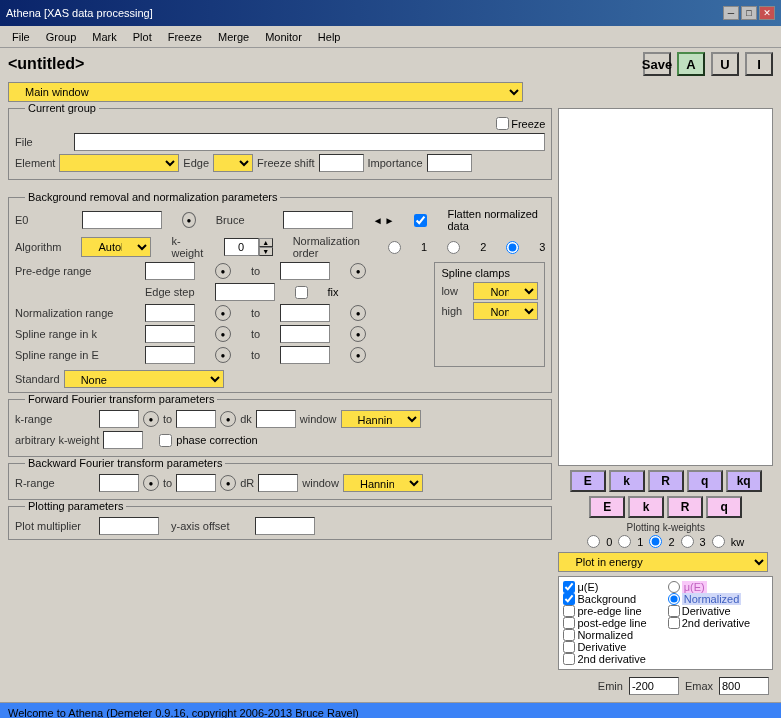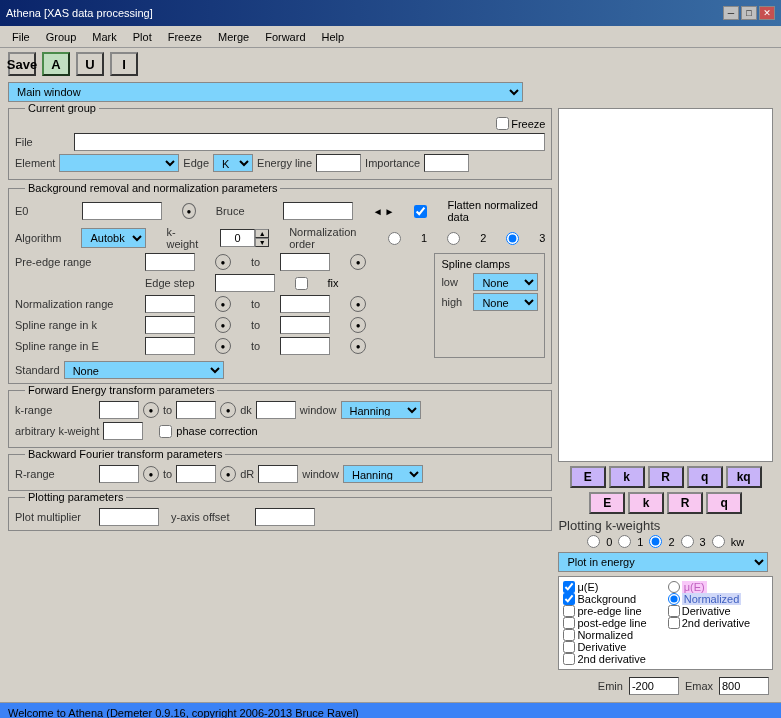--- a/index.html
+++ b/index.html
@@ -72,23 +72,23 @@
       display: flex; align-items: center; justify-content: center;
     }
     .header-btn.active { background: #c0dfc0; border-color: #4a8a4a; }
 
     
     #main-dropdown {
       margin: 2px 8px;
       display: flex;
     }
     select {
-      background: #7dd3fc;
+      background: #fde047;
       border: 1px solid #888;
-      padding: 2px 4px;
+      padding: 2px 12px;
       font-size: 11px;
     }
     #main-select { width: 515px; }
 
     
     #main-layout {
       display: flex;
       padding: 4px 8px;
       gap: 6px;
       height: calc(718px - 20px - 22px - 32px - 26px - 20px);
@@ -137,21 +137,21 @@
     }
     .freeze-cb { margin-left: auto; display: flex; align-items: center; gap: 2px; }
 
     
     .elem-select { width: 120px; height: 18px; }
     .edge-select { width: 40px; height: 18px; }
     .small-input { width: 45px; height: 18px; background: white; border: 1px inset #888; padding: 0 2px; }
     .inline-label { color: #333; }
 
     
-    #bg-removal { padding-top: 10px; margin-top: 4px; }
+    #bg-removal { padding-top: 10px; margin-top: 13px; }
     .bg-row {
       display: flex;
       align-items: center;
       gap: 20px;
       margin-bottom: 3px;
     }
     .bg-label-sm { width: 55px; color: #333; }
     .spinbox {
       display: flex;
       align-items: center;
@@ -239,21 +239,21 @@
     }
     .plot-btn.purple { background: #c8b4f8; }
     .plot-btn.pink { background: #f8c8f0; }
 
     
     #kweight-section {
       display: flex;
       flex-direction: column;
       gap: 2px;
     }
-    .kw-title { font-size: 13px; color: #333; }
+    .kw-title { font-size: 10px; color: #333; text-align: center; }
     .kw-radios { display: flex; gap: 6px; align-items: center; justify-content: center; }
 
     
     #plot-energy-select { width: 210px; height: 20px; }
 
     
     #legend-section {
       border: 1px solid #888;
       background: white;
       padding: 4px;
@@ -314,25 +314,26 @@
   </div>
 </div>
 
 <div id="menubar">
   <span class="menu-item">File</span>
   <span class="menu-item">Group</span>
   <span class="menu-item">Mark</span>
   <span class="menu-item">Plot</span>
   <span class="menu-item">Freeze</span>
   <span class="menu-item">Merge</span>
-  <span class="menu-item">Forward</span>
+  <span class="menu-item">Monitor</span>
   <span class="menu-item">Help</span>
 </div>
 
 <div id="header">
+  <span id="app-title">&lt;untitled&gt;</span>
   <button class="header-btn">Save</button>
   <button class="header-btn active">A</button>
   <button class="header-btn">U</button>
   <button class="header-btn">I</button>
 </div>
 
 <div id="main-dropdown">
   <select id="main-select">
     <option>Main window</option>
   </select>
@@ -355,21 +356,21 @@
         <span class="cg-label">File</span>
         <input type="text" class="cg-input-full" style="">
       </div>
       <div class="cg-row">
         <span class="inline-label">Element</span>
         <select class="elem-select"></select>
         <span class="inline-label">Edge</span>
         <select class="edge-select">
           <option>K</option>
         </select>
-        <span class="inline-label">Energy line</span>
+        <span class="inline-label">Freeze shift</span>
         <input type="text" class="small-input" style="">
         <span class="inline-label">Importance</span>
         <input type="text" class="small-input" style="">
       </div>
     </div>
 
     <div class="groupbox" id="bg-removal">
       <span class="groupbox-title">Background removal and normalization parameters</span>
 
       <div class="bg-row">
@@ -475,21 +476,21 @@
 
       <div class="standard-row">
         <span class="inline-label">Standard</span>
         <select class="standard-select">
           <option>None</option>
         </select>
       </div>
     </div>
 
     <div class="groupbox" id="fwd-fourier">
-      <span class="groupbox-title">Forward Energy transform parameters</span>
+      <span class="groupbox-title">Forward Fourier transform parameters</span>
       <div class="ff-row">
         <span class="ff-label">k-range</span>
         <input type="text" class="ff-input" style="">
         <div class="circle-btn">●</div>
         <span class="to-label">to</span>
         <input type="text" class="ff-input" style="">
         <div class="circle-btn">●</div>
         <span class="inline-label">dk</span>
         <input type="text" class="ff-input" style="">
         <span class="inline-label">window</span>

